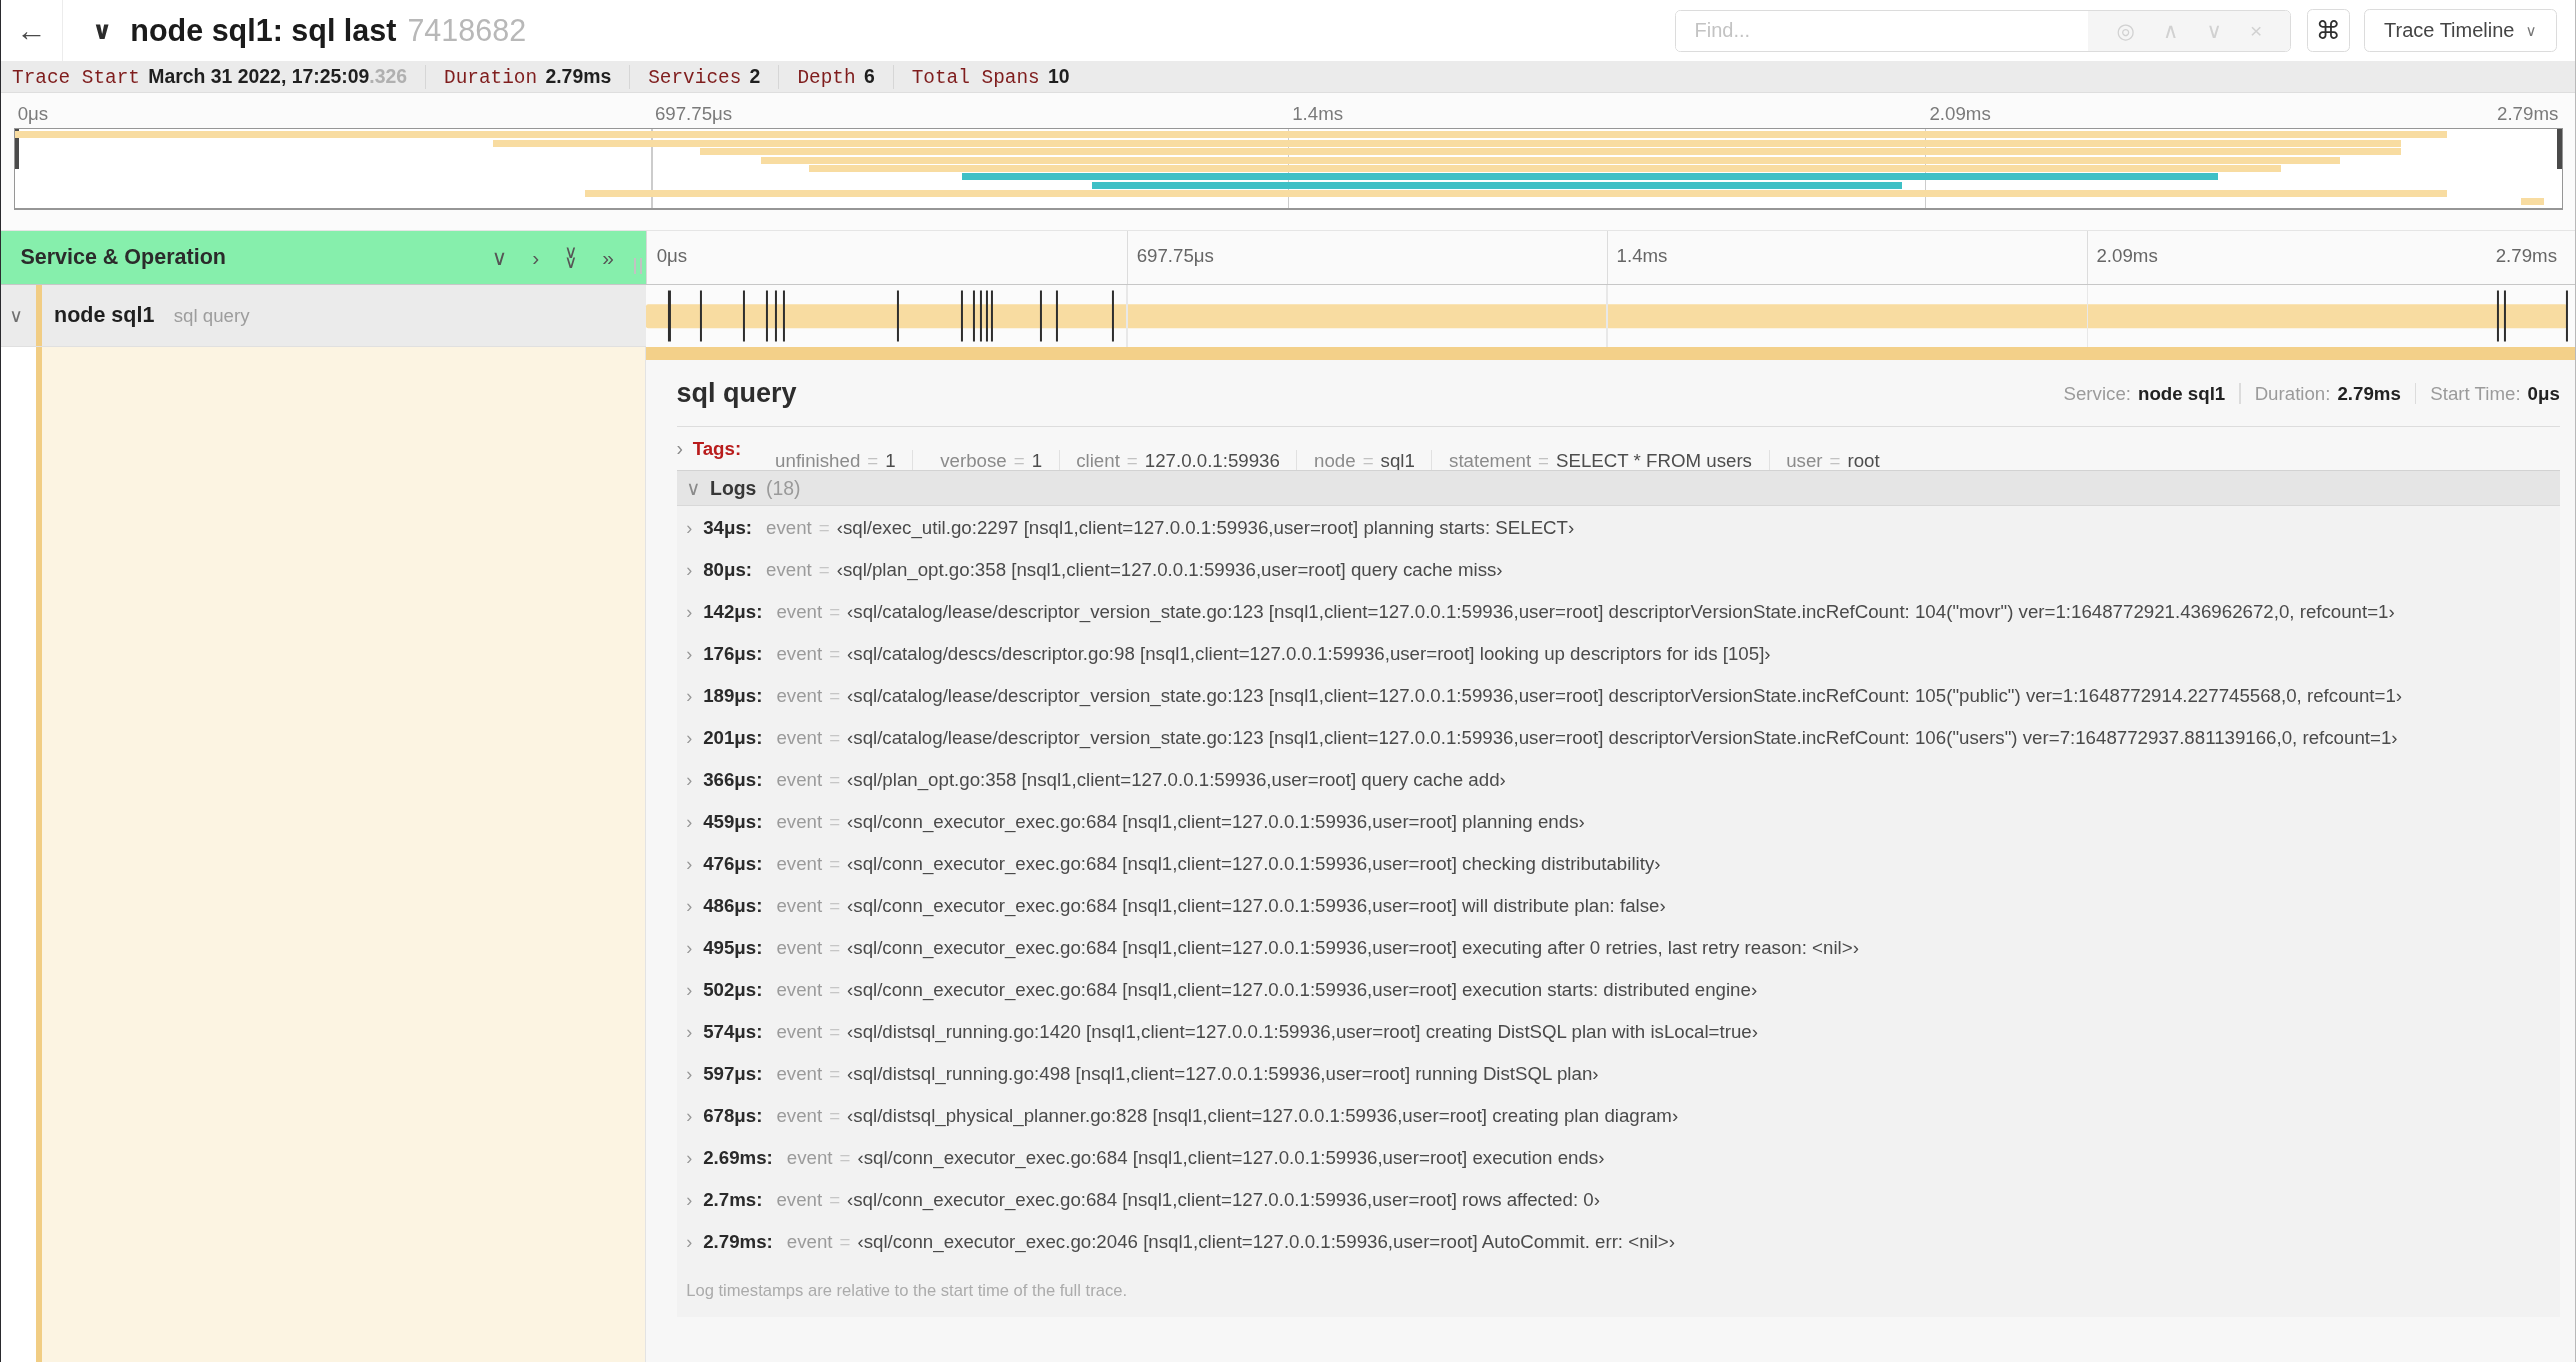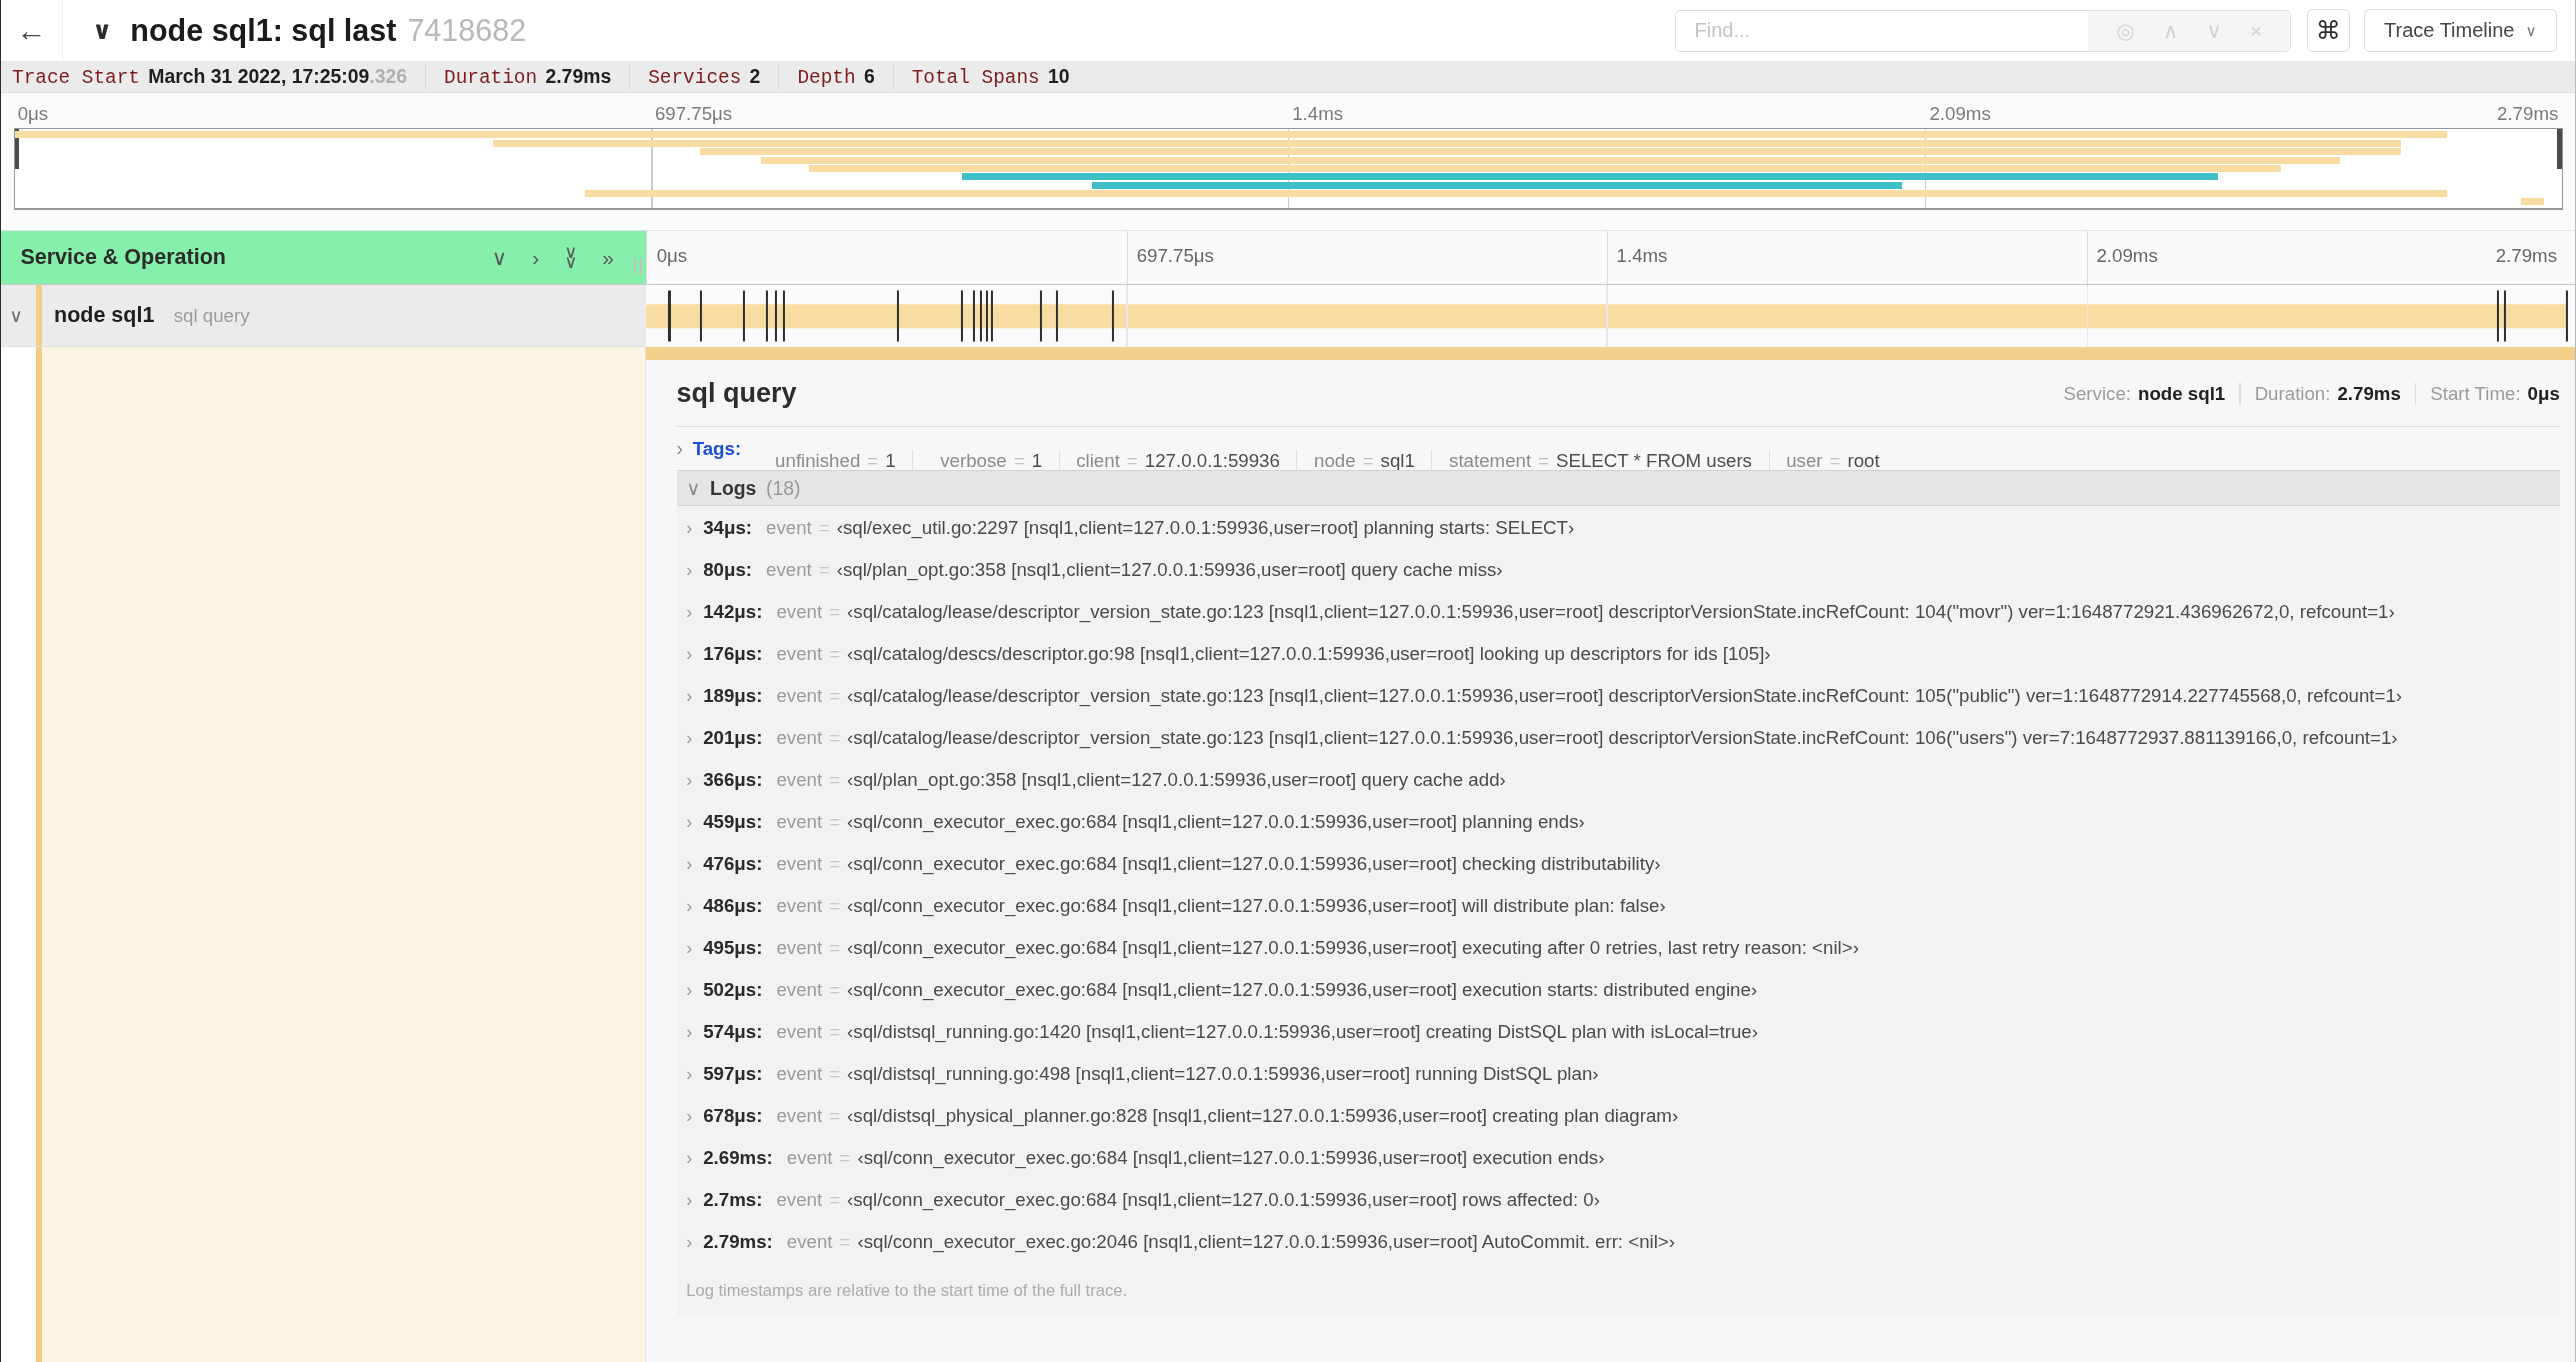--- a/index.html
+++ b/index.html
@@ -91,21 +91,21 @@
   .d-head{display:flex;align-items:center;margin-top:11px;height:46px;}
   .d-title{font-size:27px;font-weight:700;color:#2d2d2d;flex:1;margin:0;}
   .d-meta{display:flex;font-size:18.7px;white-space:nowrap;}
   .d-meta .lbl{color:#9b9b9b;}
   .d-meta .val{color:#222;font-weight:700;margin-left:7px;}
   .d-meta .sep{width:1.4px;height:21px;background:#dcdcdc;margin:0 14px;}
   .divider{border-top:1.4px solid #ddd;margin-top:9.7px;}
   .tags-row{display:flex;align-items:center;height:43px;font-size:18.7px;white-space:nowrap;overflow:hidden;}
   .tags-toggle{display:flex;align-items:center;gap:9.7px;cursor:pointer;}
   .chev{color:#8a8a8a;font-size:19.4px;}
-  .tags-label{font-weight:700;color:#1d4ed8;}
+  .tags-label{font-weight:700;color:#b91c1c;}
   .tag-items{display:flex;align-items:center;margin-left:7px;margin-top:24px;}
   .tag-item{padding:0 16.6px;border-right:1.4px solid #e1e1e1;display:flex;align-items:baseline;}
   .tag-item:last-child{border-right:none;}
   .tag-key{color:#8b8b8b;}
   .tag-eq{color:#c2c2c2;margin:0 7px;}
   .tag-val{color:#4d4d4d;}
   .logs-panel{background:#f2f2f2;}
   .logs-head{height:36px;background:#e5e5e5;border-top:1.4px solid #d2d2d2;border-bottom:1.4px solid #d8d8d8;
              display:flex;align-items:center;gap:9.7px;padding-left:9.7px;font-size:19.4px;cursor:pointer;}
   .logs-title{font-weight:700;color:#373737;}

